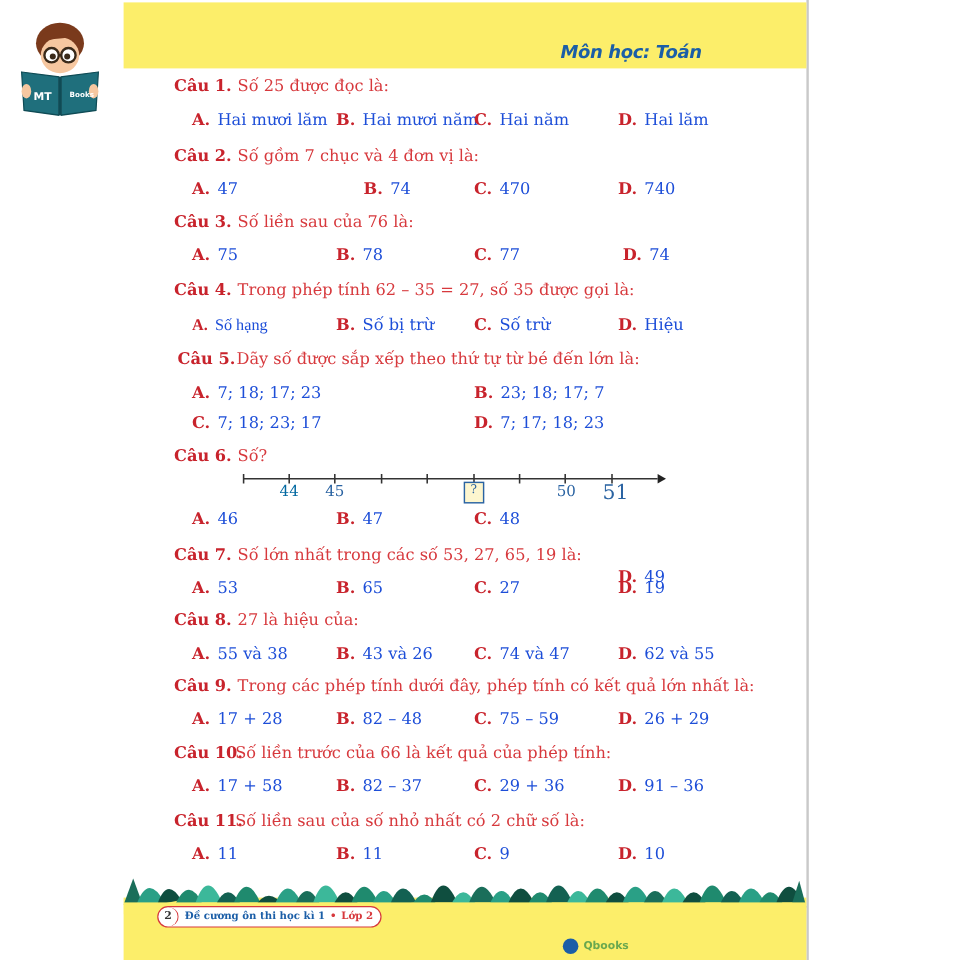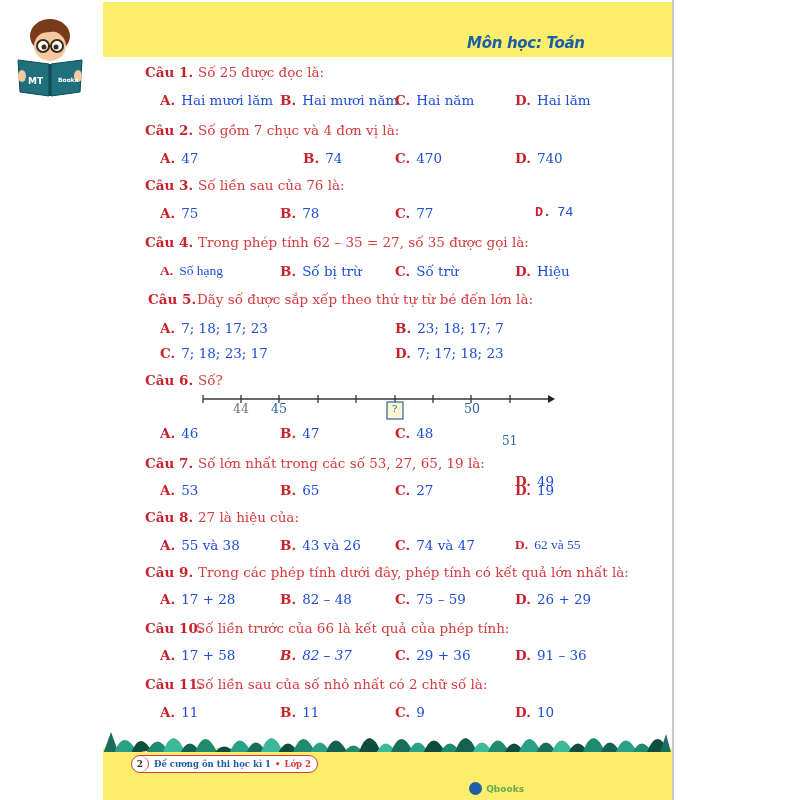--- a/index.html
+++ b/index.html
@@ -118,21 +118,21 @@
   <div class="opt" style="left:292px;top:150px;"><span class="opt-letter">C.</span><span class="opt-val">470</span></div>
   <div class="opt" style="left:412px;top:150px;"><span class="opt-letter">D.</span><span class="opt-val">740</span></div>
 
   <div class="q" style="top:177px;">
     <span class="q-num">Câu 3.</span>
     <span class="q-text">Số liền sau của 76 là:</span>
   </div>
   <div class="opt" style="left:57px;top:205px;"><span class="opt-letter">A.</span><span class="opt-val">75</span></div>
   <div class="opt" style="left:177px;top:205px;"><span class="opt-letter">B.</span><span class="opt-val">78</span></div>
   <div class="opt" style="left:292px;top:205px;"><span class="opt-letter">C.</span><span class="opt-val">77</span></div>
-  <div class="opt" style="left:432px;top:205px;font-family:Liberation Mono, monospace;"><span class="opt-letter">D.</span><span class="opt-val">74</span></div>
+  <div class="opt" style="left:416px;top:205px;"><span class="opt-letter">D.</span><span class="opt-val">74</span></div>
 
   <div class="q" style="top:234px;">
     <span class="q-num">Câu 4.</span>
     <span class="q-text">Trong phép tính 62 – 35 = 27, số 35 được gọi là:</span>
   </div>
   <div class="opt" style="left:57px;top:263px;font-family:Liberation Serif, serif;"><span class="opt-letter">A.</span><span class="opt-val">Số hạng</span></div>
   <div class="opt" style="left:177px;top:263px;"><span class="opt-letter">B.</span><span class="opt-val">Số bị trừ</span></div>
   <div class="opt" style="left:292px;top:263px;"><span class="opt-letter">C.</span><span class="opt-val">Số trừ</span></div>
   <div class="opt" style="left:412px;top:263px;"><span class="opt-letter">D.</span><span class="opt-val">Hiệu</span></div>
 
@@ -158,25 +158,25 @@
       <line x1="101" y1="5" x2="101" y2="13"></line>
       <line x1="140" y1="5" x2="140" y2="13"></line>
       <line x1="178" y1="5" x2="178" y2="13"></line>
       <line x1="217" y1="5" x2="217" y2="13"></line>
       <line x1="255" y1="5" x2="255" y2="13"></line>
       <line x1="293" y1="5" x2="293" y2="13"></line>
       <line x1="332" y1="5" x2="332" y2="13"></line>
     </g>
     <rect x="209" y="12" width="16" height="17" fill="#fdf6cf" stroke="#2a63a2" stroke-width="1.2"></rect>
   </svg>
-  <span style="position:absolute;left:130px;top:401px;font-size:12.5px;color:#737373;">44</span>
+  <span style="position:absolute;left:130px;top:401px;font-size:12.5px;color:#0369a1;">44</span>
   <span style="position:absolute;left:168px;top:401px;font-size:12.5px;color:#2a63a2;">45</span>
   <span style="position:absolute;left:289px;top:403px;font-size:10px;color:#2a63a2;">?</span>
   <span style="position:absolute;left:361px;top:401px;font-size:12.5px;color:#2a63a2;">50</span>
-  <span style="position:absolute;left:399px;top:401px;font-size:12px;color:#2a63a2;margin-top:33px;">51</span>
+  <span style="position:absolute;left:399px;top:401px;font-size:17px;color:#2a63a2;">51</span>
   <div class="opt" style="left:57px;top:425px;"><span class="opt-letter">A.</span><span class="opt-val">46</span></div>
   <div class="opt" style="left:177px;top:425px;text-align:center;"><span class="opt-letter">B.</span><span class="opt-val">47</span></div>
   <div class="opt" style="left:292px;top:425px;"><span class="opt-letter">C.</span><span class="opt-val">48</span></div>
   <div class="opt" style="left:412px;top:425px;margin-top:48px;"><span class="opt-letter">D.</span><span class="opt-val">49</span></div>
 
   <div class="q" style="top:455px;">
     <span class="q-num">Câu 7.</span>
     <span class="q-text">Số lớn nhất trong các số 53, 27, 65, 19 là:</span>
   </div>
   <div class="opt" style="left:57px;top:482px;"><span class="opt-letter">A.</span><span class="opt-val">53</span></div>
@@ -184,37 +184,37 @@
   <div class="opt" style="left:292px;top:482px;"><span class="opt-letter">C.</span><span class="opt-val">27</span></div>
   <div class="opt" style="left:412px;top:482px;"><span class="opt-letter">D.</span><span class="opt-val">19</span></div>
 
   <div class="q" style="top:509px;">
     <span class="q-num">Câu 8.</span>
     <span class="q-text">27 là hiệu của:</span>
   </div>
   <div class="opt" style="left:57px;top:537px;text-align:center;"><span class="opt-letter">A.</span><span class="opt-val">55 và 38</span></div>
   <div class="opt" style="left:177px;top:537px;"><span class="opt-letter">B.</span><span class="opt-val">43 và 26</span></div>
   <div class="opt" style="left:292px;top:537px;"><span class="opt-letter">C.</span><span class="opt-val">74 và 47</span></div>
-  <div class="opt" style="left:412px;top:537px;font-family:Liberation Serif, serif;"><span class="opt-letter">D.</span><span class="opt-val">62 và 55</span></div>
+  <div class="opt" style="left:412px;top:537px;"><span class="opt-letter">D.</span><span class="opt-val">62 và 55</span></div>
 
   <div class="q" style="top:564px;">
     <span class="q-num">Câu 9.</span>
     <span class="q-text">Trong các phép tính dưới đây, phép tính có kết quả lớn nhất là:</span>
   </div>
   <div class="opt" style="left:57px;top:591px;"><span class="opt-letter">A.</span><span class="opt-val">17 + 28</span></div>
   <div class="opt" style="left:177px;top:591px;"><span class="opt-letter">B.</span><span class="opt-val">82 – 48</span></div>
   <div class="opt" style="left:292px;top:591px;"><span class="opt-letter">C.</span><span class="opt-val">75 – 59</span></div>
   <div class="opt" style="left:412px;top:591px;"><span class="opt-letter">D.</span><span class="opt-val">26 + 29</span></div>
 
   <div class="q" style="top:620px;">
     <span class="q-num">Câu 10.</span>
     <span class="q-text" style="left:93px;">Số liền trước của 66 là kết quả của phép tính:</span>
   </div>
   <div class="opt" style="left:57px;top:647px;"><span class="opt-letter">A.</span><span class="opt-val">17 + 58</span></div>
-  <div class="opt" style="left:177px;top:647px;font-style:italic;"><span class="opt-letter">B.</span><span class="opt-val">82 – 37</span></div>
+  <div class="opt" style="left:177px;top:647px;"><span class="opt-letter">B.</span><span class="opt-val">82 – 37</span></div>
   <div class="opt" style="left:292px;top:647px;"><span class="opt-letter">C.</span><span class="opt-val">29 + 36</span></div>
   <div class="opt" style="left:412px;top:647px;"><span class="opt-letter">D.</span><span class="opt-val">91 – 36</span></div>
 
   <div class="q" style="top:676px;">
     <span class="q-num">Câu 11.</span>
     <span class="q-text" style="left:93px;">Số liền sau của số nhỏ nhất có 2 chữ số là:</span>
   </div>
   <div class="opt" style="left:57px;top:704px;"><span class="opt-letter">A.</span><span class="opt-val">11</span></div>
   <div class="opt" style="left:177px;top:704px;"><span class="opt-letter">B.</span><span class="opt-val">11</span></div>
   <div class="opt" style="left:292px;top:704px;"><span class="opt-letter">C.</span><span class="opt-val">9</span></div>

